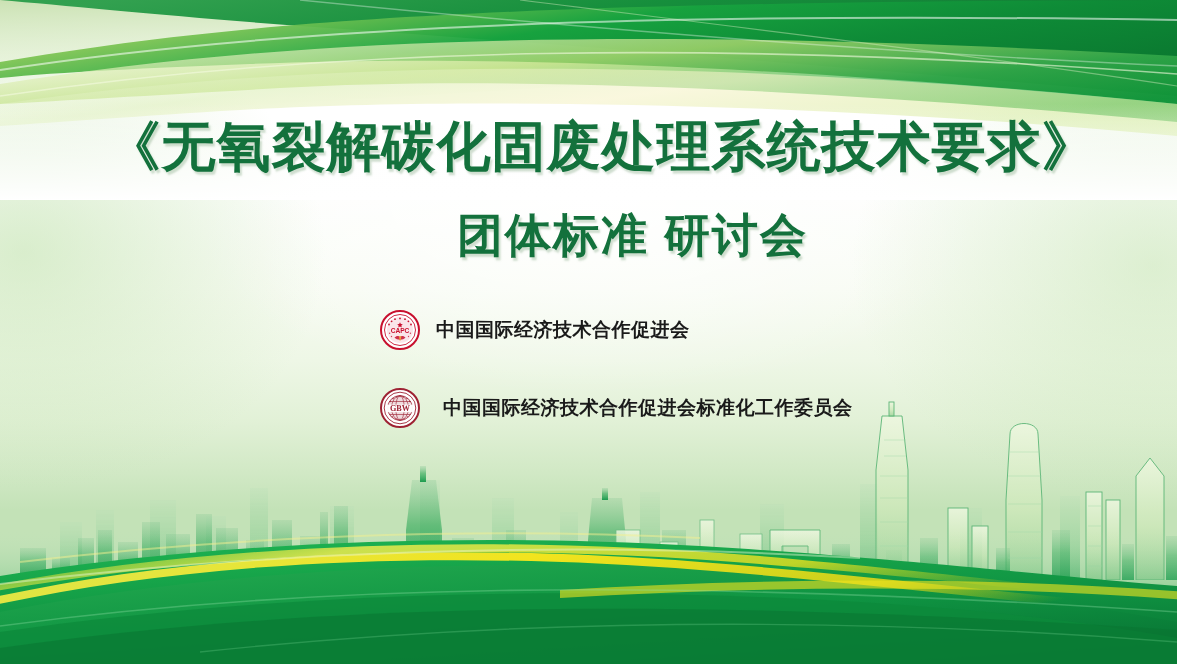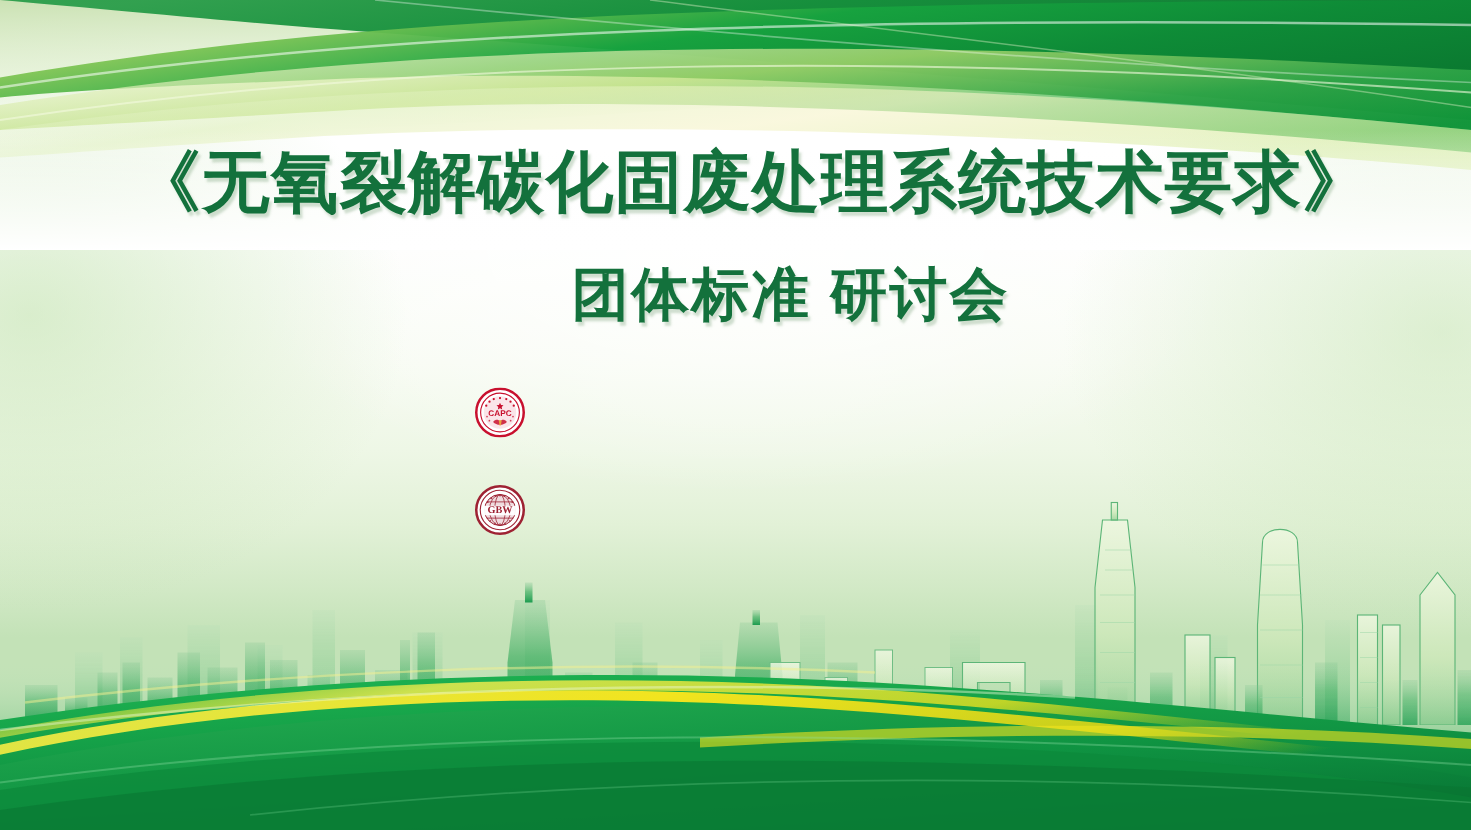--- a/index.html
+++ b/index.html
@@ -393,20 +393,21 @@
           <path d="M19,26.2 L21.4,26.2 L20.6,30.4 L19.6,30.4 Z" fill="#E8A33D"></path>
 
           <g fill="#C8102E" opacity=".75">
             <circle cx="11.5" cy="26.5" r="0.7"></circle>
             <circle cx="9.6" cy="23.2" r="0.7"></circle>
             <circle cx="28.5" cy="26.5" r="0.7"></circle>
             <circle cx="30.4" cy="23.2" r="0.7"></circle>
           </g>
         </svg>
       </div>
+      <div class="org-label">中国国际经济技术合作促进会</div>
     </div>
 
     <div class="org-row org-row-2">
       <div class="seal">
         <svg width="40" height="40" viewBox="0 0 40 40">
           <circle cx="20" cy="20" r="19" fill="#ffffff"></circle>
           <circle cx="20" cy="20" r="19" fill="none" stroke="#9E2233" stroke-width="2"></circle>
           <circle cx="20" cy="20" r="15.8" fill="none" stroke="#9E2233" stroke-width="0.9"></circle>
 
           <circle cx="20" cy="20" r="12.4" fill="#9E2233" opacity=".16"></circle>
@@ -435,16 +436,17 @@
 
           <g fill="#9E2233" opacity=".8">
             <circle cx="12.2" cy="28.6" r="0.7"></circle>
             <circle cx="16" cy="30.6" r="0.7"></circle>
             <circle cx="20" cy="31.2" r="0.7"></circle>
             <circle cx="24" cy="30.6" r="0.7"></circle>
             <circle cx="27.8" cy="28.6" r="0.7"></circle>
           </g>
         </svg>
       </div>
+      <div class="org-label">中国国际经济技术合作促进会标准化工作委员会</div>
     </div>
 
   </div>
 </div>
 
 </body></html>

